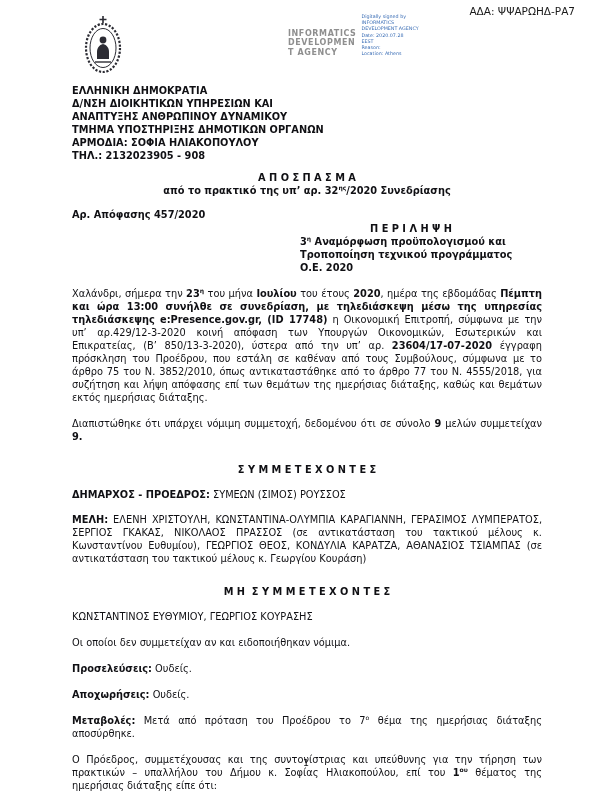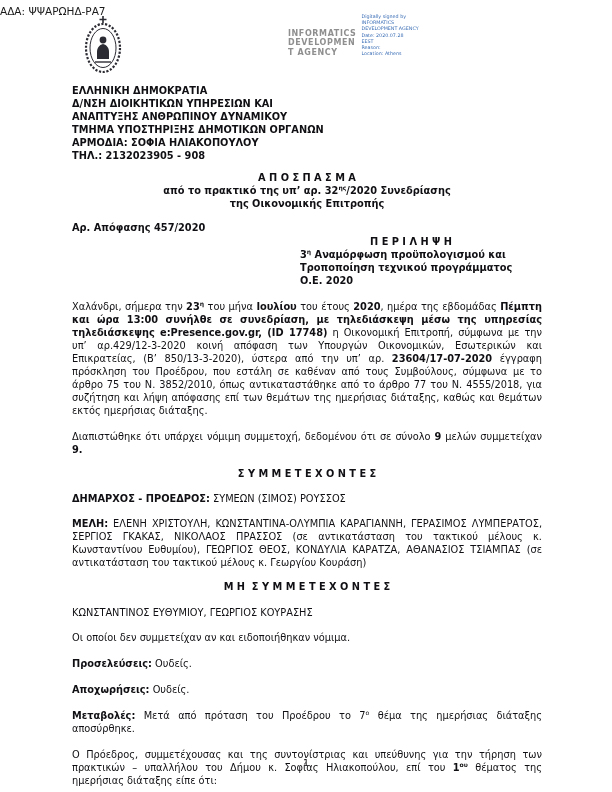--- a/index.html
+++ b/index.html
@@ -5,35 +5,35 @@
   * { margin:0; padding:0; box-sizing:border-box; }
   html,body { background:#e8e8e8; }
   .page {
     position:relative; width:612px; height:792px; margin:0 auto;
     background:#ffffff; overflow:hidden;
     font-family:"DejaVu Sans","Liberation Sans",sans-serif;
     font-size:9.8px; line-height:1.33; color:#101014;
   }
   .ada {
     position:absolute; top:5px; left:0; right:37px;
-    font-size:10.5px; color:#1a1a1a;
+    text-align:right; font-size:10.5px; color:#1a1a1a;
   }
   .emblem { position:absolute; top:15px; left:84px; }
   .sig-stamp { position:absolute; top:13px; left:288px; display:flex; gap:5px; align-items:flex-end; }
   .sig-gray { color:#8f8f8f; font-size:8px; font-weight:bold; letter-spacing:0.6px; line-height:1.2; }
   .sig-blue { color:#3a6db5; font-size:4.8px; line-height:1.3; padding-top:1px; }
   .content { position:absolute; top:84px; left:72px; width:470px; }
   .hdr-line { font-weight:bold; }
   .apospasma { text-align:center; font-weight:bold; margin-top:9px; }
   .decision { font-weight:bold; margin-top:11px; }
   .perilipsi { margin-left:228px; width:222px; font-weight:bold; margin-top:1px; }
   .perilipsi-title { text-align:center; }
   .para { text-align:justify; margin-top:13px; }
   .tight { margin-top:12px; }
-  .heading-center { text-align:center; font-weight:bold; margin-top:11px; white-space:pre-wrap; }
+  .heading-center { text-align:center; font-weight:bold; margin-top:20px; white-space:pre-wrap; }
   .run-b { font-weight:bold; }
   .run-sup { vertical-align:super; font-size:0.62em; line-height:0; }
   .page-number { position:absolute; left:0; right:0; bottom:22px; text-align:center; font-size:9.5px; }
 </style>
 </head>
 <body>
 
 <div class="page">
 
   <div class="ada">ΑΔΑ: ΨΨΑΡΩΗΔ-ΡΑ7</div>
@@ -73,21 +73,20 @@
       <div class="hdr-line">Δ/ΝΣΗ ΔΙΟΙΚΗΤΙΚΩΝ ΥΠΗΡΕΣΙΩΝ ΚΑΙ</div>
       <div class="hdr-line">ΑΝΑΠΤΥΞΗΣ ΑΝΘΡΩΠΙΝΟΥ ΔΥΝΑΜΙΚΟΥ</div>
       <div class="hdr-line">ΤΜΗΜΑ ΥΠΟΣΤΗΡΙΞΗΣ ΔΗΜΟΤΙΚΩΝ ΟΡΓΑΝΩΝ</div>
       <div class="hdr-line">ΑΡΜΟΔΙΑ: ΣΟΦΙΑ ΗΛΙΑΚΟΠΟΥΛΟΥ</div>
       <div class="hdr-line">ΤΗΛ.: 2132023905 - 908</div>
     </div>
 
     <div class="apospasma">
       <div>Α Π Ο Σ Π Α Σ Μ Α</div>
       <div><span class="run-b">από το πρακτικό της υπ’ αρ. 32</span><span class="run-b run-sup">ης</span><span class="run-b">/2020 Συνεδρίασης</span></div>
-      <div>της Οικονομικής Επιτροπής</div>
     </div>
 
     <div class="decision"><span class="run-b">Αρ. Απόφασης 457/2020</span></div>
 
     <div class="perilipsi">
       <div class="perilipsi-title">Π Ε Ρ Ι Λ Η Ψ Η</div>
       <div><span class="run-b">3</span><span class="run-b run-sup">η</span><span class="run-b"> Αναμόρφωση προϋπολογισμού και</span></div>
       <div>Τροποποίηση τεχνικού προγράμματος</div>
       <div>Ο.Ε. 2020</div>
     </div>

